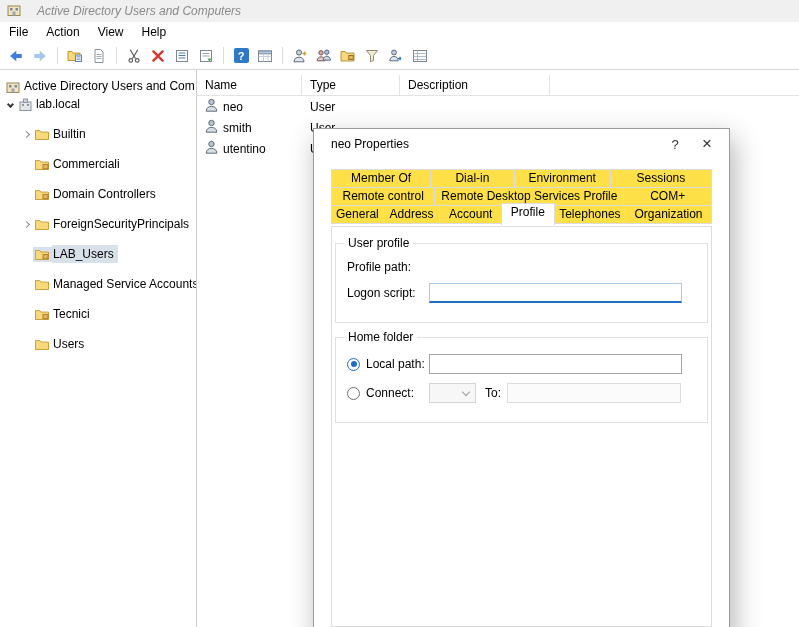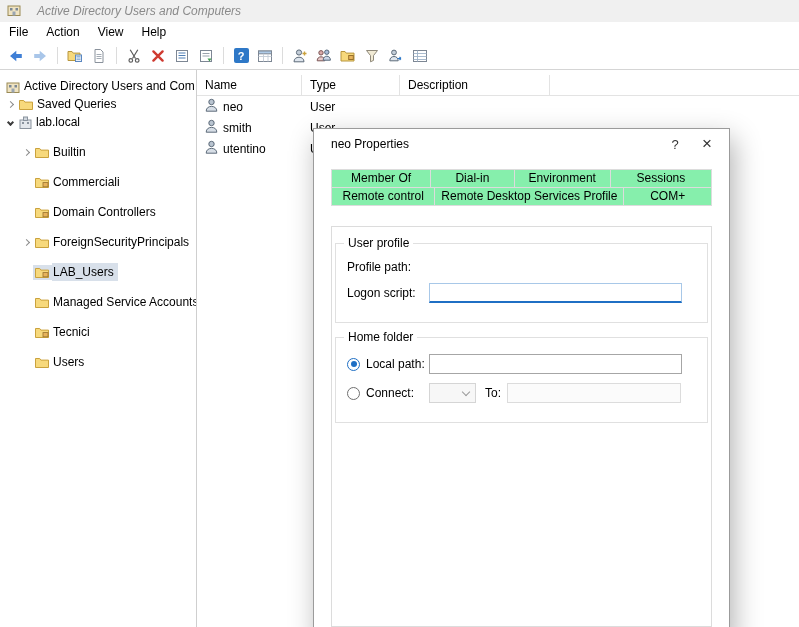--- a/index.html
+++ b/index.html
@@ -55,21 +55,21 @@
     border:1px solid #9b9b9b; box-shadow:4px 10px 26px rgba(0,0,0,.30); }
   .dlg-titlebar { height:30px; display:flex; align-items:center; background:#fff;justify-content:flex-end; }
   .dlg-title { flex:1; padding-left:17px; font-size:12px; }
   .dlg-btn { width:32px; height:30px; border:none; background:transparent; color:#333; font-size:13px;
     display:flex; align-items:center; justify-content:center; cursor:default; }
   .dlg-close { font-size:17px; margin-right:6px; }
 
   .tabs { position:absolute; left:17px; right:17px; top:40px; }
   .tabrow { display:flex; height:19px; }
   .tabrow + .tabrow { margin-top:-1px; }
-  .tab { border:1px solid #dcdcdc; background:#86efac; font-size:12px; text-align:center;
+  .tab { border:1px solid #dcdcdc; background:#fde047; font-size:12px; text-align:center;
     line-height:17px; overflow:hidden; white-space:nowrap; cursor:default; }
   .tab + .tab { margin-left:-1px; }
   .tab.active { background:#fff; border-bottom:none; height:22px; margin-top:-2px; position:relative; z-index:3; }
   .tabrow3 { position:relative; z-index:2; }
 
   .tab-page { position:absolute; left:17px; right:17px; top:97px; bottom:12px;
     border:1px solid #dcdcdc; background:#fff; padding:16px 2px 0 2px; z-index:1; }
 
   .groupbox { position:relative; border:1px solid #e0e0e0; margin:0 1px 14px 1px; padding:16px 11px 10px 11px; }
   .gb-label { position:absolute; top:-8px; left:8px; background:#fff; padding:0 4px; }
@@ -227,31 +227,20 @@
       <svg width="14" height="13" viewBox="0 0 14 13">
           <rect x="1" y="3" width="12" height="9.5" fill="#efe3c2" stroke="#9a8a55"></rect>
           <rect x="3" y="5" width="2.5" height="2.5" fill="#7b8794"></rect>
           <rect x="8.5" y="5" width="2.5" height="2.5" fill="#7b8794"></rect>
           <rect x="5.5" y="8.5" width="3" height="4" fill="#9aa5b1"></rect>
         </svg>
     </span>
     <span class="tlabel">Active Directory Users and Com</span>
   </div>
 
-  <div class="tree-item lvl1">
-    <span class="exp">
-        <span class="chev"></span>
-      </span>
-    <span class="ticon">
-      <svg width="14" height="11" viewBox="0 0 14 11">
-          <path d="M.5 1.5h4.2l1.2 1.6H13.5v7.4H.5z" fill="#f7d97c" stroke="#caa23d"></path>
-        </svg>
-    </span>
-    <span class="tlabel">Saved Queries</span>
-  </div>
 
   <div class="tree-item lvl1">
     <span class="exp expanded">
         <span class="chev"></span>
       </span>
     <span class="ticon">
       <svg width="13" height="13" viewBox="0 0 13 13">
           <rect x="1" y="4" width="11" height="8.5" fill="#e3e7ec" stroke="#8a939e"></rect>
           <rect x="4.5" y="1" width="4" height="3.5" fill="#cfd6dd" stroke="#8a939e"></rect>
           <rect x="3" y="6" width="2" height="2" fill="#8a939e"></rect>
@@ -429,20 +418,28 @@
     <div class="tabrow">
       <div class="tab" style="flex:100 0 0">Member Of</div>
       <div class="tab" style="flex:84 0 0">Dial-in</div>
       <div class="tab" style="flex:97 0 0">Environment</div>
       <div class="tab" style="flex:102 0 0">Sessions</div>
     </div>
     <div class="tabrow">
       <div class="tab" style="flex:104 0 0">Remote control</div>
       <div class="tab" style="flex:191 0 0">Remote Desktop Services Profile</div>
       <div class="tab" style="flex:88 0 0">COM+</div>
+    </div>
+    <div class="tabrow tabrow3">
+      <div class="tab" style="flex:52 0 0">General</div>
+      <div class="tab" style="flex:57 0 0">Address</div>
+      <div class="tab" style="flex:62 0 0">Account</div>
+      <div class="tab active" style="flex:53 0 0">Profile</div>
+      <div class="tab" style="flex:72 0 0">Telephones</div>
+      <div class="tab" style="flex:87 0 0">Organization</div>
     </div>
   </div>
 
   <div class="tab-page">
 
     <div class="groupbox">
       <span class="gb-label">User profile</span>
       <div class="frow">
         <span class="flabel">Profile path:</span>
       </div>

